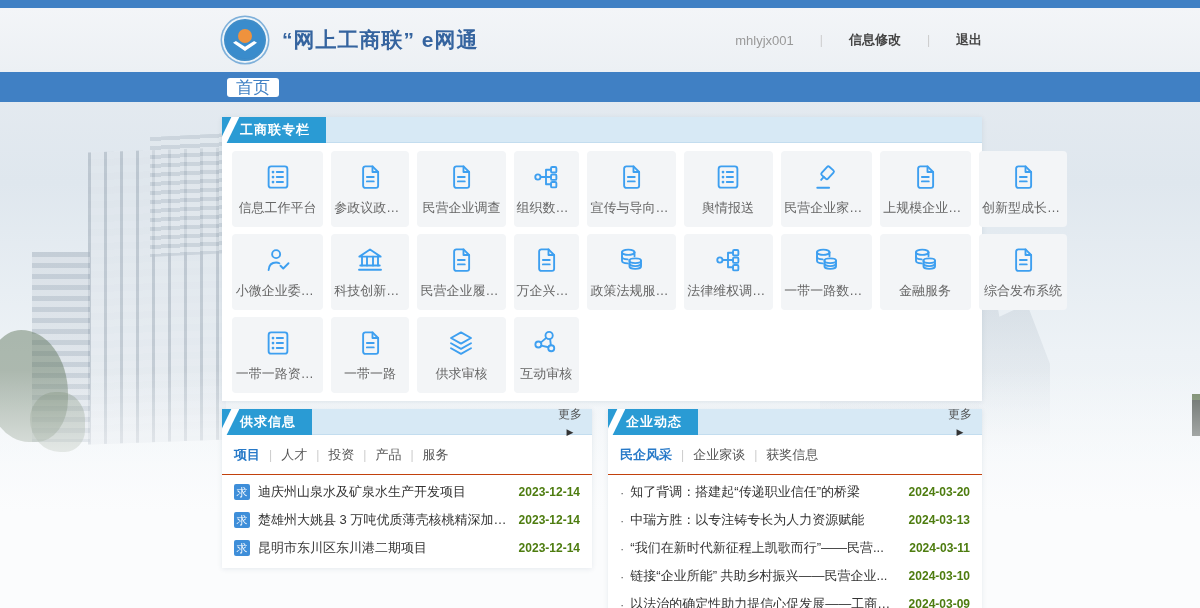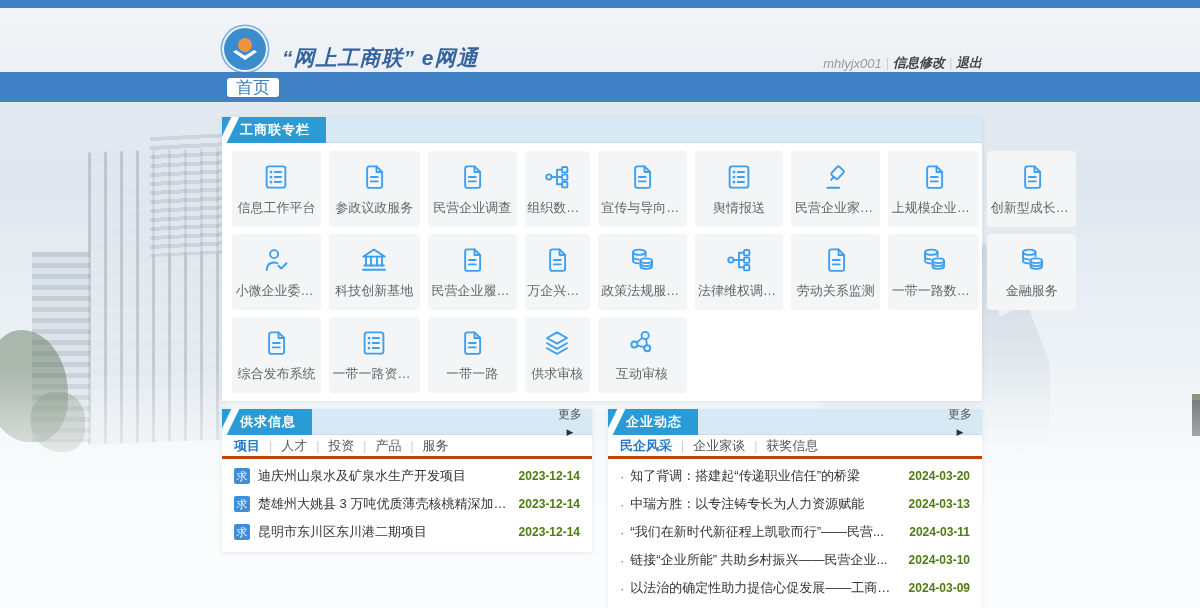--- a/index.html
+++ b/index.html
@@ -25,30 +25,30 @@
       background:linear-gradient(180deg,rgba(120,138,156,.8),rgba(190,202,214,.05));
       clip-path:polygon(0 55%,8% 50%,16% 58%,22% 30%,34% 25%,40% 45%,52% 40%,58% 8%,72% 4%,78% 38%,90% 32%,100% 60%,100% 100%,0 100%); }
   .bg-dark-edge { right:0; top:394px; width:8px; height:42px; background:#3b423d; opacity:.85;
       box-shadow:inset 0 6px 0 rgba(140,190,90,.35); }
   .bg-haze { left:0; top:370px; width:1200px; height:238px;
       background:linear-gradient(180deg,rgba(250,252,253,0),#fbfcfd 60%); }
 
   
   .top-strip { height:8px; background:#4080c4; position:relative; z-index:5; }
   .header { height:64px; background:linear-gradient(180deg,#f3f5f8,#ecf0f4); position:relative; z-index:5; }
-  .header-inner { width:760px; margin-left:222px; height:100%; display:flex; align-items:flex-end;font-style:italic; }
+  .header-inner { width:760px; margin-left:222px; height:100%; display:flex; align-items:center; }
   .logo { width:46px; height:46px; border-radius:50%; flex:none; position:relative; overflow:hidden;
       background:radial-gradient(circle at 50% 45%,#3a8ccc 58%,#2d6fae 100%);
       box-shadow:inset 0 0 0 2px rgba(255,255,255,.9), inset 0 0 0 4px #3f8dc9, 0 0 0 1.5px #7fb0da; }
   .logo-sun { position:absolute; left:50%; top:12px; width:14px; height:14px; margin-left:-7px;
       border-radius:50%; background:#ef923d; }
   .logo-bird { position:absolute; left:50%; top:23px; width:24px; height:11px; margin-left:-12px; background:#fff;
       clip-path:polygon(0 25%,12% 10%,50% 62%,88% 10%,100% 25%,50% 100%); }
   .site-title { margin-left:14px; font-size:21px; font-weight:bold; color:#35649f; letter-spacing:1px; }
-  .user-area { margin-left:auto; display:flex; align-items:center; gap:4px; font-size:13px; }
+  .user-area { margin-left:auto; display:flex; align-items:center; gap:26px; font-size:13px; }
   .user-name { color:#999; }
   .user-sep { color:#ccc; font-size:12px; }
   .user-link { color:#444; font-weight:600; cursor:pointer; }
 
   
   .navbar { height:30px; background:#4080c4; position:relative; z-index:5; }
   .navbar-inner { width:760px; margin-left:222px; height:100%; display:flex; align-items:center; }
   .nav-home { background:#fff; color:#4080c4; font-size:17px; line-height:19px; padding:0 9px;
       border-radius:3px; margin-left:5px; cursor:pointer; }
 
@@ -72,22 +72,22 @@
       align-items:center; justify-content:center; cursor:pointer; }
   .t-ico { width:30px; height:30px; stroke:#3d9ff0; fill:none; stroke-width:1.5;
       stroke-linecap:round; stroke-linejoin:round; }
   .t-label { margin-top:7px; font-size:13px; color:#666; max-width:92%; white-space:nowrap;
       overflow:hidden; text-overflow:ellipsis; }
 
   
   .bottom-row { display:flex; gap:16px; margin-top:8px; align-items:flex-start; }
   .panel-sm-left { width:370px; }
   .panel-sm-right { width:374px; min-height:200px; }
-  .tabs-row { height:24px; display:flex; align-items:center; gap:9px; padding:0 12px;
-      border-bottom:3px solid #c2410c; font-size:13px; }
+  .tabs-row { height:40px; display:flex; align-items:center; gap:9px; padding:0 12px;
+      border-bottom:1px solid #c2410c; font-size:13px; }
   .sub-tab { color:#555; cursor:pointer; }
   .sub-tab.active { color:#2779c8; font-weight:bold; }
   .tab-sep { color:#ccc; font-size:12px; }
   .news-list { padding:3px 12px 6px; }
   .n-row { height:28px; display:flex; align-items:center; font-size:13px; cursor:pointer; }
   .badge { width:16px; height:16px; flex:none; background:#3e8ed9; color:#fff; font-size:11px;
       line-height:16px; text-align:center; border-radius:2px; margin-right:8px; }
   .bullet { color:#666; margin-right:6px; flex:none; }
   .n-title { flex:1; color:#333; white-space:nowrap; overflow:hidden; text-overflow:ellipsis; padding-right:8px; }
   .n-date { color:#4d7c0f; font-size:12px; flex:none;font-weight:bold; }
@@ -280,26 +280,20 @@
         <div class="t-label">政策法规服务...</div>
       </div>
       <div class="tile">
         <svg class="t-ico" viewBox="0 0 24 24">
             <use href="#sym-org"></use>
           </svg>
         <div class="t-label">法律维权调解...</div>
       </div>
       <div class="tile">
         <svg class="t-ico" viewBox="0 0 24 24">
-            <use href="#sym-doc"></use>
-          </svg>
-        <div class="t-label">劳动关系监测</div>
-      </div>
-      <div class="tile">
-        <svg class="t-ico" viewBox="0 0 24 24">
             <use href="#sym-database"></use>
           </svg>
         <div class="t-label">一带一路数据库</div>
       </div>
       <div class="tile">
         <svg class="t-ico" viewBox="0 0 24 24">
             <use href="#sym-database"></use>
           </svg>
         <div class="t-label">金融服务</div>
       </div>

